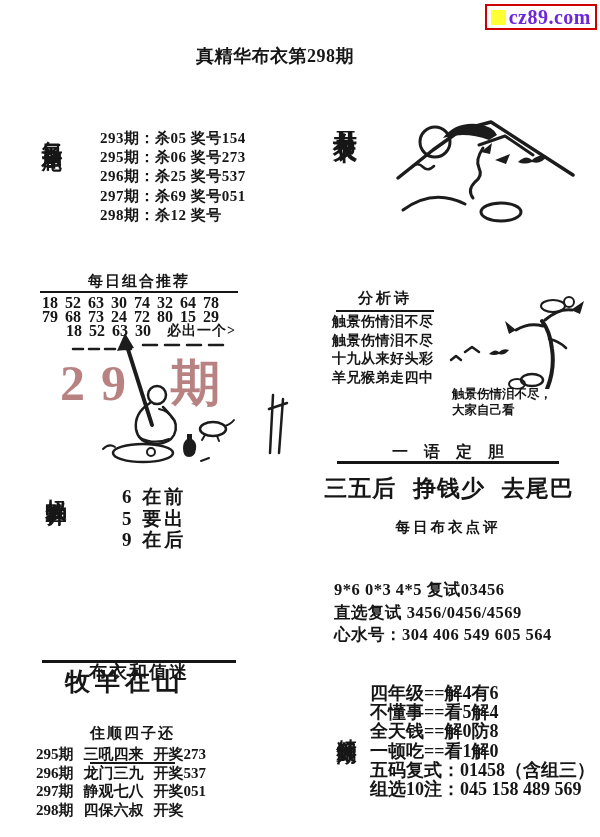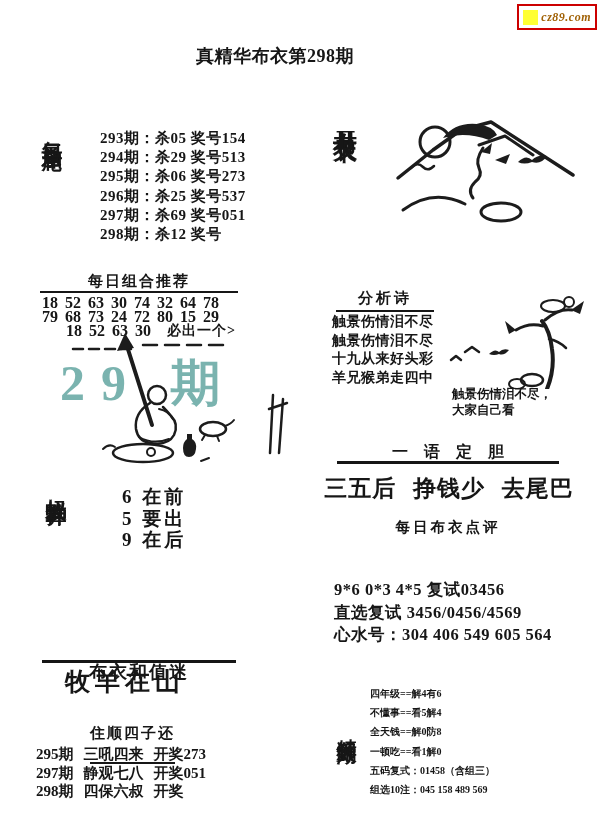--- a/index.html
+++ b/index.html
@@ -9,70 +9,69 @@
     font-weight:bold;color:#161616;overflow:hidden;margin:0 auto;
   }
   .abs{position:absolute;}
   .v{writing-mode:vertical-rl;text-orientation:upright;}
   .ctr{text-align:center;}
   .rule{position:absolute;background:#161616;}
 
   
   #logo{top:4px;right:3px;height:22px;border:2px solid #cc0000;display:flex;align-items:center;background:#fff;padding-right:4px;}
   #logo .sq{width:15px;height:15px;margin:0 3px 0 4px;}
-  #logo .txt{color:#a16207;font-size:12px;letter-spacing:.5px;font-style:italic;}
+  #logo .txt{color:#6d28d9;font-size:20px;letter-spacing:.5px;}
   #title{left:75px;top:44px;width:400px;font-size:18px;letter-spacing:.5px;}
 
   
   #dk-label{left:38px;top:124px;font-size:21px;letter-spacing:3px;}
   #dk-rows{left:100px;top:129px;font-size:15px;line-height:19.2px;letter-spacing:.5px;white-space:nowrap;}
   #combo-title{left:40px;top:272px;width:198px;font-size:15px;letter-spacing:2px;}
   #combo-rows{left:42px;top:296px;font-size:16px;line-height:14px;word-spacing:3px;white-space:nowrap;}
   #combo-rows .r3{display:flex;align-items:flex-end;margin-left:24px;}
   #combo-rows .note{font-size:14px;margin-left:16px;letter-spacing:1px;}
-  #watermark{left:60px;top:350px;font-size:50px;letter-spacing:16px;color:#0f766e;opacity:.55;white-space:nowrap;}
+  #watermark{left:60px;top:350px;font-size:50px;letter-spacing:16px;color:#7f1d1d;opacity:.55;white-space:nowrap;}
   #ant-label{left:42px;top:482px;font-size:21px;letter-spacing:2px;}
   #ant-lines{left:122px;top:486px;font-size:19px;line-height:21.5px;letter-spacing:3px;white-space:nowrap;}
   #hz-title{left:40px;top:660px;width:198px;font-size:18px;letter-spacing:2px;}
   #hz-answer{left:26px;top:665px;width:198px;font-size:25px;letter-spacing:5px;}
   #riddle-header{left:90px;top:724px;font-size:15px;letter-spacing:2px;border-bottom:2px solid #161616;padding-bottom:19px;}
   #riddle-rows{left:36px;top:745px;font-size:15px;line-height:18.6px;white-space:nowrap;}
   #riddle-rows .ph{margin:0 10px;}
 
   
   #tx-label{left:329px;top:114px;font-size:24px;letter-spacing:3px;}
   #poem-title{left:337px;top:289px;width:96px;font-size:15px;letter-spacing:3px;}
   #poem-lines{left:332px;top:313px;font-size:14px;line-height:18.5px;letter-spacing:.5px;white-space:nowrap;}
   #caption{left:452px;top:386px;font-size:12.5px;line-height:16px;white-space:nowrap;}
   #yd-title{left:322px;top:442px;width:252px;font-size:16px;letter-spacing:16px;text-indent:16px;white-space:nowrap;}
   #yd-phrase{left:318px;top:473px;width:262px;font-size:23px;word-spacing:10px;letter-spacing:1px;white-space:nowrap;}
   #yd-sub{left:322px;top:518px;width:252px;font-size:14.5px;letter-spacing:3px;}
   #picks{left:334px;top:579px;font-size:16.5px;line-height:22.5px;letter-spacing:.5px;white-space:nowrap;}
   #th-label{left:334px;top:723px;font-size:20px;letter-spacing:2px;}
-  #th-lines{left:370px;top:684px;font-size:10px;line-height:19.2px;white-space:nowrap;}
+  #th-lines{left:370px;top:684px;font-size:18px;line-height:19.2px;white-space:nowrap;}
 
   svg{display:block;}
   svg .ln{fill:none;stroke:#1c1c1c;stroke-linecap:round;stroke-linejoin:round;}
 </style>
 </head>
 <body>
 
 <div class="page">
 
   <div id="logo" class="abs">
     <span class="sq" style="background:#ffff33"></span>
     <span class="txt">cz89.com</span>
   </div>
 
   <div id="title" class="abs ctr">真精华布衣第298期</div>
 
   <div id="dk-label" class="abs v">每日杀和尾</div>
   <div id="dk-rows" class="abs">
     <div>293期：杀05 奖号154</div>
-    <div>294期：杀29 奖号513</div>
     <div>295期：杀06 奖号273</div>
     <div>296期：杀25 奖号537</div>
     <div>297期：杀69 奖号051</div>
     <div>298期：杀12 奖号</div>
   </div>
 
   <div id="combo-title" class="abs ctr">每日组合推荐</div>
   <div class="rule" style="left:40px;top:291px;width:198px;height:2px;"></div>
   <div id="combo-rows" class="abs">
     <div>18 52 63 30 74 32 64 78</div>
@@ -114,20 +113,23 @@
   <div id="hz-title" class="abs ctr">布衣和值迷</div>
   <div class="rule" style="left:42px;top:660px;width:194px;height:3px;"></div>
   <div id="hz-answer" class="abs ctr">牧羊在山</div>
 
   <div id="riddle-header" class="abs">住顺四子还</div>
   <div id="riddle-rows" class="abs">
     <div>
       <span>295期</span><span class="ph">三吼四来</span><span>开奖273</span>
     </div>
     <div>
+      <span>296期</span><span class="ph">龙门三九</span><span>开奖537</span>
+    </div>
+    <div>
       <span>297期</span><span class="ph">静观七八</span><span>开奖051</span>
     </div>
     <div>
       <span>298期</span><span class="ph">四保六叔</span><span>开奖</span>
     </div>
   </div>
 
   <div id="tx-label" class="abs v">布衣天下Ⅱ</div>
   <svg class="abs" style="left:383px;top:100px;" width="200" height="135" viewBox="0 0 200 135">
     <circle class="ln" cx="52" cy="42" r="15" stroke-width="3"></circle>

